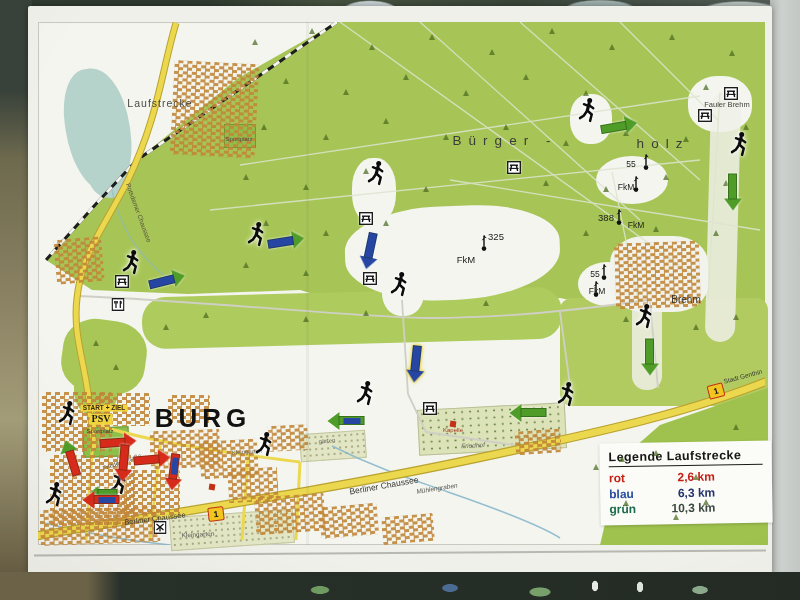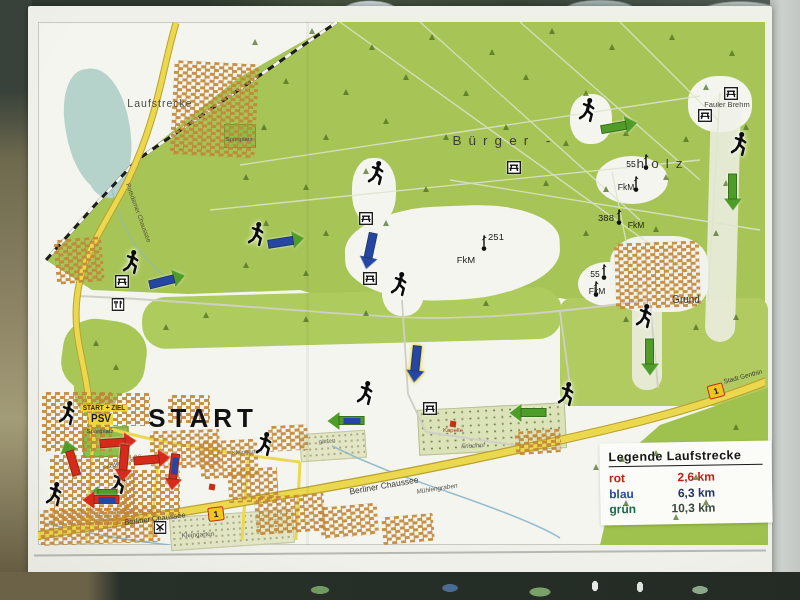--- a/index.html
+++ b/index.html
@@ -273,34 +273,34 @@
     <div class="tree" style="left: 622px; top: 462px; position: absolute;"></div>
     <div class="tree" style="left: 656px; top: 456px; position: absolute;"></div>
     <div class="tree" style="left: 696px; top: 480px; position: absolute;"></div>
     <div class="tree" style="left: 736px; top: 430px; position: absolute;"></div>
     <div class="tree" style="left: 626px; top: 506px; position: absolute;"></div>
     <div class="tree" style="left: 676px; top: 520px; position: absolute;"></div>
     <div class="tree" style="left: 706px; top: 505px; position: absolute;"></div>
     <div class="tree" style="left: 596px; top: 470px; position: absolute;"></div>
     <div class="map-label" style="font-size: 10.5px; transform: translate(-50%, -50%) rotate(0deg); color: rgb(74, 74, 70); letter-spacing: 1px; left: 160px; top: 104px; position: absolute;">Laufstrecke</div>
     <div class="map-label" style="font-size: 13.5px; transform: translate(-50%, -50%) rotate(0deg); color: rgb(60, 60, 56); font-weight: 500; letter-spacing: 7px; left: 505px; top: 141px; position: absolute;">Bürger -</div>
-    <div class="map-label" style="font-size: 13.5px; transform: translate(-50%, -50%) rotate(0deg); color: rgb(60, 60, 56); font-weight: 500; letter-spacing: 7px; left: 663px; top: 144px; position: absolute; margin-top: 20px;">holz</div>
+    <div class="map-label" style="font-size: 13.5px; transform: translate(-50%, -50%) rotate(0deg); color: rgb(60, 60, 56); font-weight: 500; letter-spacing: 7px; left: 663px; top: 144px; position: absolute;">holz</div>
     <div class="map-label" style="font-size: 7.5px; transform: translate(-50%, -50%) rotate(0deg); color: rgb(68, 68, 63); left: 727px; top: 105px; position: absolute;">Fauler Brehm</div>
     <div class="map-label" style="font-size: 8.5px; transform: translate(-50%, -50%) rotate(0deg); color: rgb(34, 34, 34); left: 631px; top: 164px; position: absolute;">55</div>
     <div class="map-label" style="font-size: 8.5px; transform: translate(-50%, -50%) rotate(0deg); color: rgb(34, 34, 34); left: 626px; top: 187px; position: absolute;">FkM</div>
     <div class="map-label" style="font-size: 9.5px; transform: translate(-50%, -50%) rotate(0deg); color: rgb(34, 34, 34); left: 606px; top: 218px; position: absolute;">388</div>
     <div class="map-label" style="font-size: 8.5px; transform: translate(-50%, -50%) rotate(0deg); color: rgb(34, 34, 34); left: 636px; top: 225px; position: absolute;">FkM</div>
-    <div class="map-label" style="font-size: 9.5px; transform: translate(-50%, -50%) rotate(0deg); color: rgb(34, 34, 34); left: 496px; top: 237px; position: absolute;">251</div>
+    <div class="map-label" style="font-size: 9.5px; transform: translate(-50%, -50%) rotate(0deg); color: rgb(34, 34, 34); left: 496px; top: 237px; position: absolute;">325</div>
     <div class="map-label" style="font-size: 9.5px; transform: translate(-50%, -50%) rotate(0deg); color: rgb(34, 34, 34); left: 466px; top: 260px; position: absolute;">FkM</div>
     <div class="map-label" style="font-size: 8.5px; transform: translate(-50%, -50%) rotate(0deg); color: rgb(34, 34, 34); left: 595px; top: 274px; position: absolute;">55</div>
     <div class="map-label" style="font-size: 8.5px; transform: translate(-50%, -50%) rotate(0deg); color: rgb(34, 34, 34); left: 597px; top: 291px; position: absolute;">FkM</div>
-    <div class="map-label" style="font-size: 10px; transform: translate(-50%, -50%) rotate(0deg); color: rgb(51, 51, 51); left: 686px; top: 300px; position: absolute;">Grund</div>
-    <div class="map-label" style="font-size: 26px; transform: translate(-50%, -50%) rotate(0deg); color: rgb(18, 18, 18); font-weight: 700; letter-spacing: 5px; left: 203px; top: 419px; position: absolute;">START</div>
+    <div class="map-label" style="font-size: 10px; transform: translate(-50%, -50%) rotate(0deg); color: rgb(51, 51, 51); left: 686px; top: 300px; position: absolute;">Brehm</div>
+    <div class="map-label" style="font-size: 26px; transform: translate(-50%, -50%) rotate(0deg); color: rgb(18, 18, 18); font-weight: 700; letter-spacing: 5px; left: 203px; top: 419px; position: absolute;">BURG</div>
     <div class="map-label" style="font-size: 6.5px; transform: translate(-50%, -50%) rotate(0deg); color: rgb(58, 42, 16); font-weight: 700; background: rgb(242, 212, 60); padding: 0px 2px; left: 104px; top: 408px; position: absolute;">START + ZIEL</div>
-    <div class="map-label" style="font-size: 10px; transform: translate(-50%, -50%) rotate(0deg); color: rgb(26, 26, 26); font-weight: 700; background: rgb(242, 212, 60); padding: 0px 2px; left: 101px; top: 419px; position: absolute;">PSV</div>
+    <div class="map-label" style="font-size: 10px; transform: translate(-50%, -50%) rotate(0deg); color: rgb(26, 26, 26); font-weight: 700; background: rgb(242, 212, 60); padding: 0px 2px; left: 101px; top: 419px; position: absolute; font-family: Liberation Serif, serif;">PSV</div>
     <div class="map-label" style="font-size: 6px; transform: translate(-50%, -50%) rotate(0deg); color: rgb(58, 58, 58); left: 100px; top: 431px; position: absolute;">Sportplatz</div>
     <div class="map-label" style="font-size: 8.5px; transform: translate(-50%, -50%) rotate(-10deg); color: rgb(58, 58, 53); left: 384px; top: 486px; position: absolute;">Berliner Chaussee</div>
     <div class="map-label" style="font-size: 7.5px; transform: translate(-50%, -50%) rotate(-7deg); color: rgb(58, 58, 53); left: 155px; top: 519px; position: absolute;">Berliner Chaussee</div>
     <div class="map-label" style="font-size: 6px; transform: translate(-50%, -50%) rotate(-19deg); color: rgb(74, 74, 68); left: 122px; top: 462px; position: absolute;">Friedensstraße</div>
     <div class="map-label" style="font-size: 6.5px; transform: translate(-50%, -50%) rotate(-3deg); color: rgb(85, 85, 78); left: 198px; top: 535px; position: absolute;">Kleingarten</div>
     <div class="map-label" style="font-size: 6.5px; transform: translate(-50%, -50%) rotate(-9deg); color: rgb(85, 85, 78); font-style: italic; left: 437px; top: 489px; position: absolute;">Mühlengraben</div>
     <div class="map-label" style="font-size: 6.5px; transform: translate(-50%, -50%) rotate(-15deg); color: rgb(58, 58, 53); left: 743px; top: 377px; position: absolute;">Stadt Genthin</div>
     <div class="map-label" style="font-size: 6px; transform: translate(-50%, -50%) rotate(0deg); color: rgb(162, 52, 32); left: 453px; top: 430px; position: absolute;">Kapelle</div>
     <div class="map-label" style="font-size: 6.5px; transform: translate(-50%, -50%) rotate(-3deg); color: rgb(106, 106, 96); font-style: italic; left: 473px; top: 446px; position: absolute;">Friedhof</div>
     <div class="map-label" style="font-size: 6px; transform: translate(-50%, -50%) rotate(-3deg); color: rgb(106, 106, 96); left: 247px; top: 452px; position: absolute;">Kleingärten</div>

